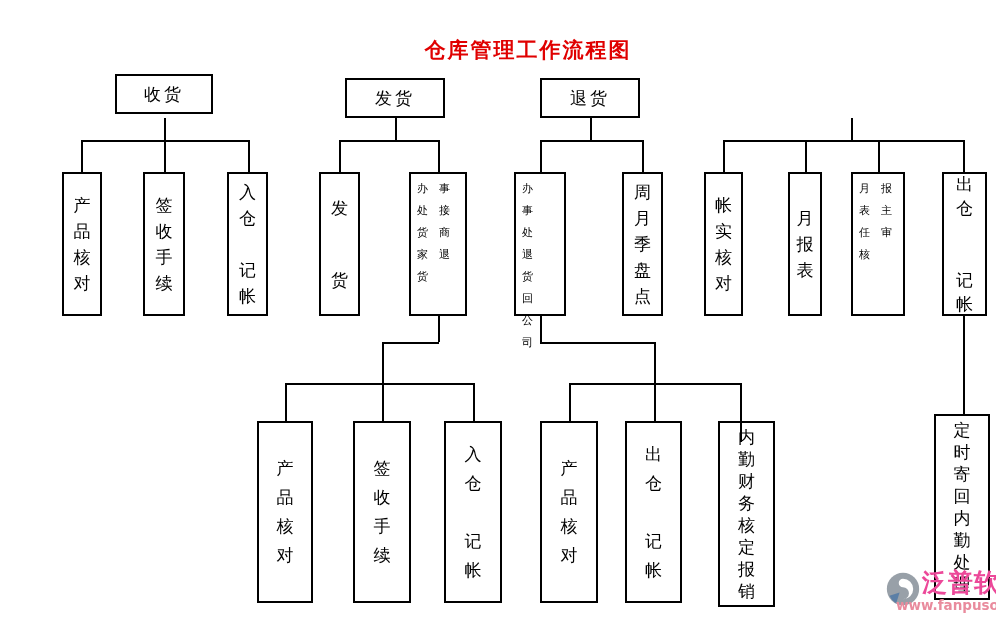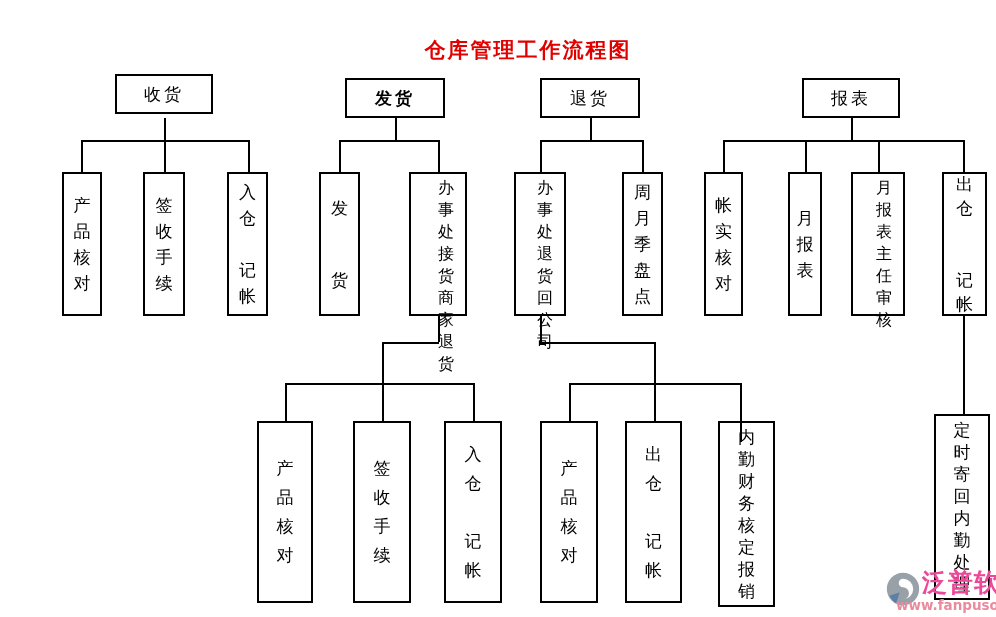--- a/index.html
+++ b/index.html
@@ -8,42 +8,41 @@
   .title{position:absolute;left:0;top:36px;width:996px;text-align:center;
          font-size:21px;font-weight:bold;letter-spacing:2px;color:#e00000;}
   .box{position:absolute;border:2px solid #000;background:transparent;box-sizing:border-box;
        display:flex;align-items:center;justify-content:center;text-align:center;
        white-space:pre-line;font-size:17px;}
   .topbox{font-size:17px;letter-spacing:3px;}
   .v26{line-height:26px;}
   .v24{line-height:24px;}
   .v29{line-height:29px;}
   .v22{line-height:22px;}
-  .wrapbox{align-items:flex-start;justify-content:flex-start;text-align:right;
-           padding:3px 0 0 6px;font-size:16px;letter-spacing:11px;line-height:22px;font-family:Liberation Serif, serif;}
+  .wrapbox{align-items:flex-start;justify-content:flex-start;text-align:left;
+           padding:3px 0 0 6px;font-size:11px;letter-spacing:11px;line-height:22px;font-family:Liberation Serif, serif;}
   .hline{position:absolute;height:1.5px;background:#000;}
   .vline{position:absolute;width:1.5px;background:#000;}
   .watermark{position:absolute;left:848px;top:566px;width:148px;height:50px;}
   .wm-logo{position:absolute;left:8px;top:6px;width:34px;height:34px;}
   .wm-brand{position:absolute;left:44px;top:0px;font-size:25px;font-weight:bold;
             color:#ec4899;letter-spacing:1px;white-space:nowrap;}
   .wm-url{position:absolute;left:18px;top:31px;font-size:13.5px;font-weight:bold;
           color:#e98b9d;white-space:nowrap;}
 </style>
 </head>
 <body>
 
 <div id="canvas">
 
   <div class="title">仓库管理工作流程图</div>
 
   <div class="box topbox" style="left:85px;top:74px;width:98px;height:40px;">收货</div>
-  <div class="box topbox" style="left:315px;top:78px;width:100px;height:40px;font-weight:bold;">发货</div>
+  <div class="box topbox" style="left:315px;top:78px;width:100px;height:40px;">发货</div>
   <div class="box topbox" style="left:510px;top:78px;width:100px;height:40px;">退货</div>
-  <div class="box topbox" style="left:772px;top:78px;width:98px;height:40px;">报表</div>
 
   <div class="vline" style="left:134px;top:118px;height:54px;"></div>
   <div class="hline" style="left:51px;top:140px;width:167px;"></div>
   <div class="vline" style="left:51px;top:140px;height:32px;"></div>
   <div class="vline" style="left:218px;top:140px;height:32px;"></div>
 
   <div class="vline" style="left:365px;top:118px;height:22px;"></div>
   <div class="hline" style="left:309px;top:140px;width:99px;"></div>
   <div class="vline" style="left:309px;top:140px;height:32px;"></div>
   <div class="vline" style="left:408px;top:140px;height:32px;"></div>

